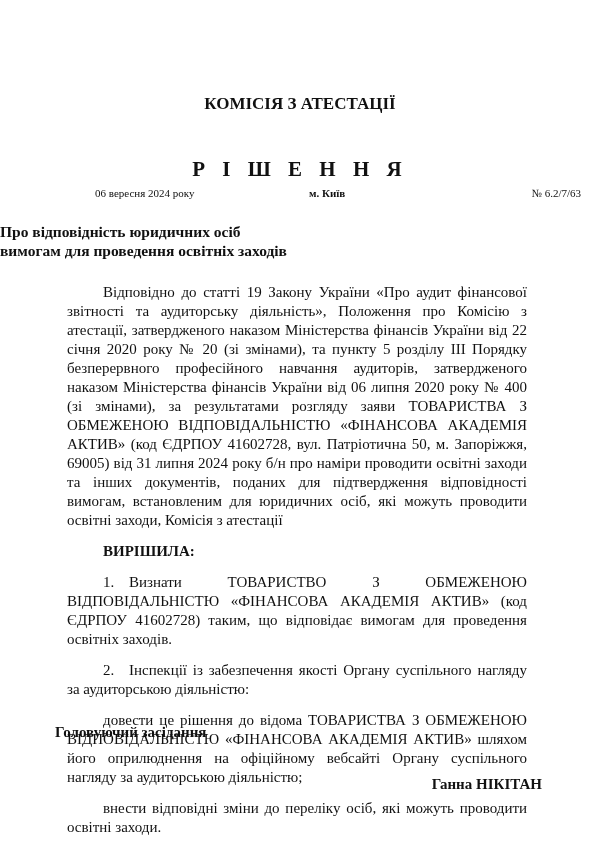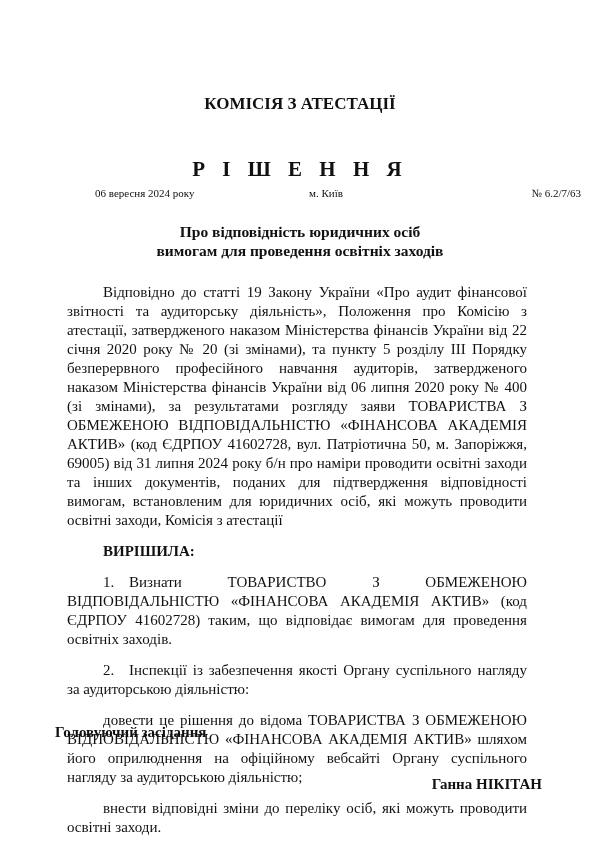--- a/index.html
+++ b/index.html
@@ -5,23 +5,23 @@
   html, body { margin: 0; padding: 0; background: #ffffff; }
   body { width: 600px; height: 847px; position: relative; overflow: hidden;
          font-family: "Liberation Serif", "DejaVu Serif", serif; color: #111111; }
   .page { position: absolute; left: 0; top: 0; width: 600px; height: 749px; background: #ffffff; }
   .org-title { position: absolute; top: 94px; left: 0; width: 600px; text-align: center;
                font-weight: bold; font-size: 17px; }
   .doc-type { position: absolute; top: 157px; left: 0; width: 600px; text-align: center;
               font-weight: bold; font-size: 21px; letter-spacing: 6px; }
   .meta-row { position: absolute; top: 187px; left: 58px; width: 486px; font-size: 11px; height: 20px; margin-left: 37px; }
   .meta-row .date { position: absolute; left: 0; top: 0; }
-  .meta-row .city { position: absolute; left: 214px; top: 0; }
+  .meta-row .city { position: absolute; left: 214px; top: 0; font-weight: bold; }
   .meta-row .num { position: absolute; right: 0; top: 0; }
-  .subject { position: absolute; top: 222px; left: 0; width: 600px; text-align: center;
+  .subject { position: absolute; top: 222px; left: 0; width: 600px; 
              font-weight: bold; font-size: 15.5px; line-height: 19px; }
   .body { position: absolute; top: 271px; left: 55px; width: 484px; font-size: 15px;
           line-height: 19px; text-align: justify; }
   .body p { margin: 12px; text-indent: 36px; }
   .decided { margin-top: 10px !important; font-weight: bold; }
   .item-num { display: inline-block; width: 26px; text-indent: 0; }
   .signature { position: absolute; top: 724px; left: 55px; width: 487px; font-size: 15px; font-weight: bold; height: 20px; }
   .signature .role { position: absolute; left: 0; top: 0; }
   .signature .name { position: absolute; right: 0; top: 12px; margin-top: 40px; }
 </style>

